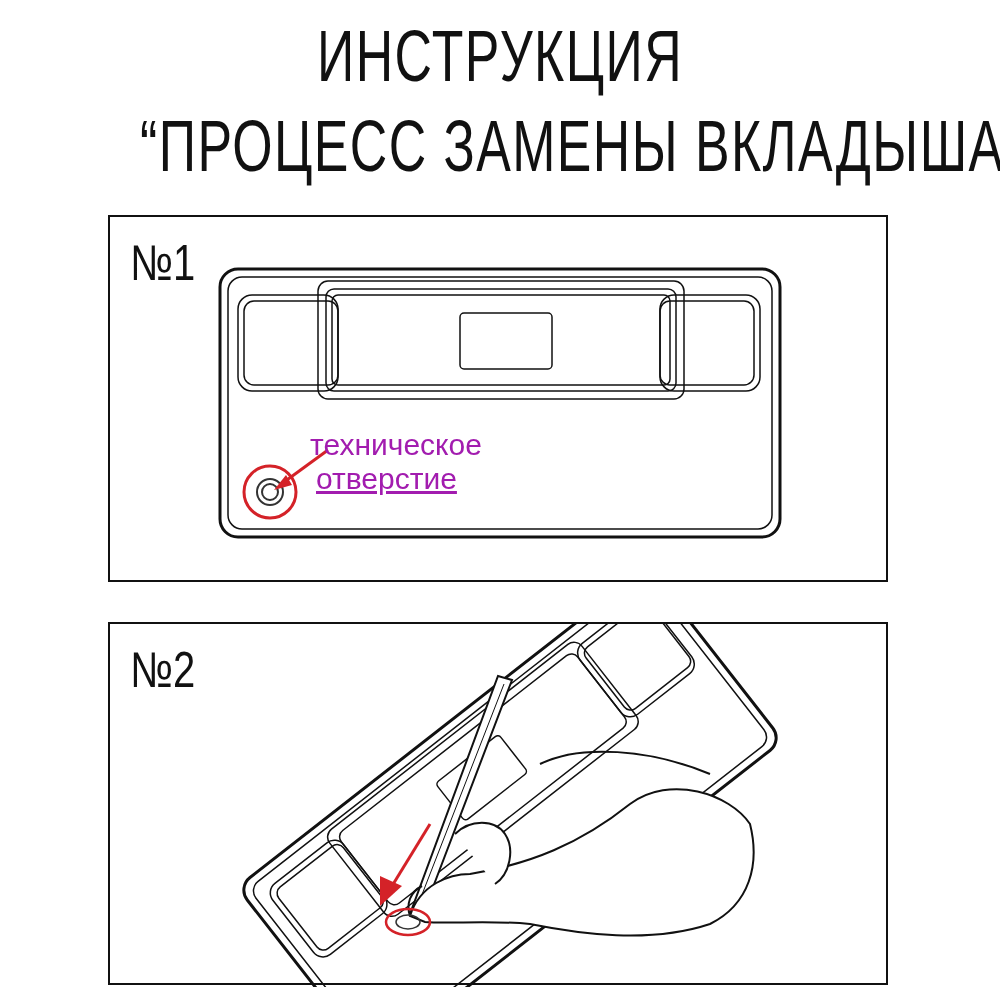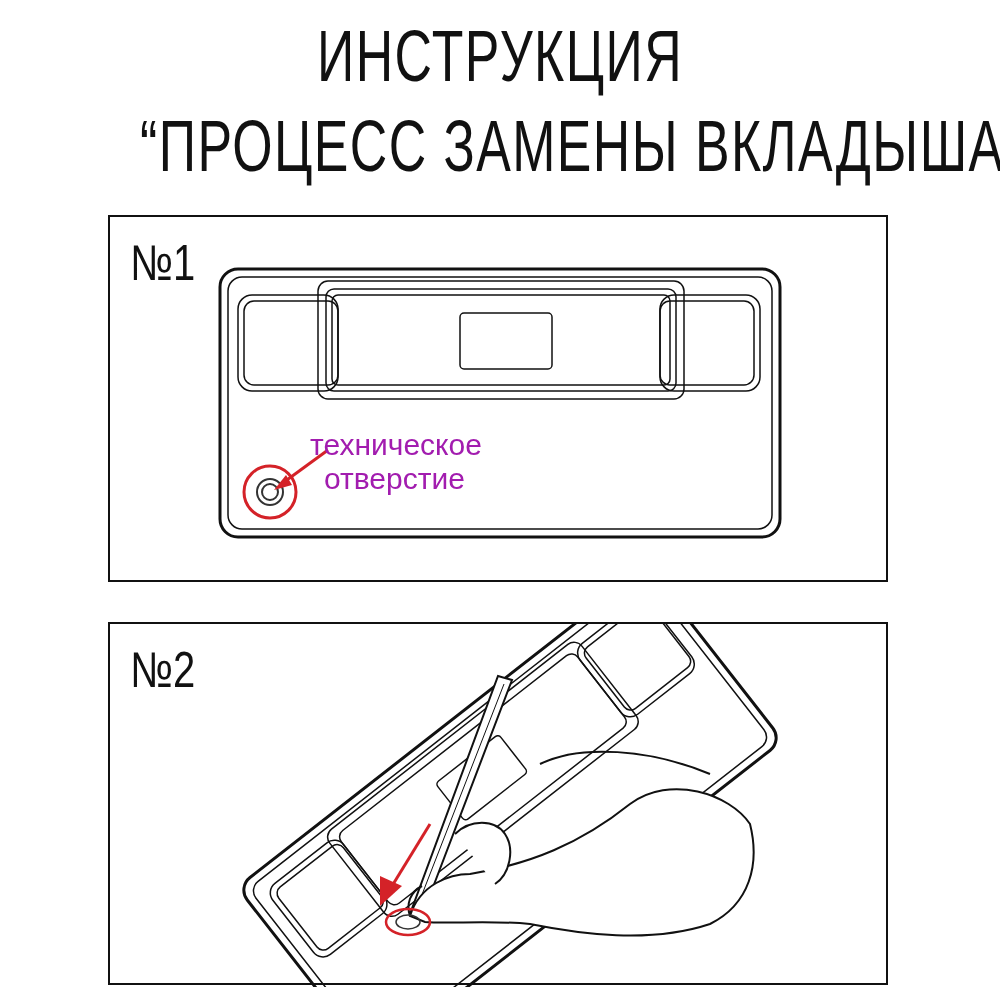--- a/index.html
+++ b/index.html
@@ -43,21 +43,21 @@
 
     <g>
       <circle cx="160" cy="275" r="13" fill="none" stroke="#333" stroke-width="2"></circle>
       <circle cx="160" cy="275" r="8" fill="none" stroke="#333" stroke-width="2"></circle>
       <circle cx="160" cy="275" r="26" fill="none" stroke="#d42228" stroke-width="3"></circle>
       <line x1="218" y1="233" x2="170" y2="268" stroke="#d42228" stroke-width="3"></line>
       <polygon points="164,273 176,258 182,268" fill="#d42228"></polygon>
     </g>
   </svg>
   <div class="label-red" style="left:200px; top:210px;">техническое</div>
-  <div class="label-red" style="left:214px; top:244px;">отверстие</div>
+  <div class="label-red" style="left:206px; top:244px;text-decoration:underline;">отверстие</div>
 </div>
 
 <div class="panel p2">
   <div class="num">№2</div>
   <svg width="780" height="363" viewBox="0 0 780 363">
     <g fill="none" stroke="#111">
 
       <g transform="translate(400,190) rotate(-38)">
         <rect x="-260" y="-110" width="520" height="220" rx="16" stroke-width="3"></rect>
         <rect x="-252" y="-102" width="504" height="204" rx="12" stroke-width="1.5"></rect>

